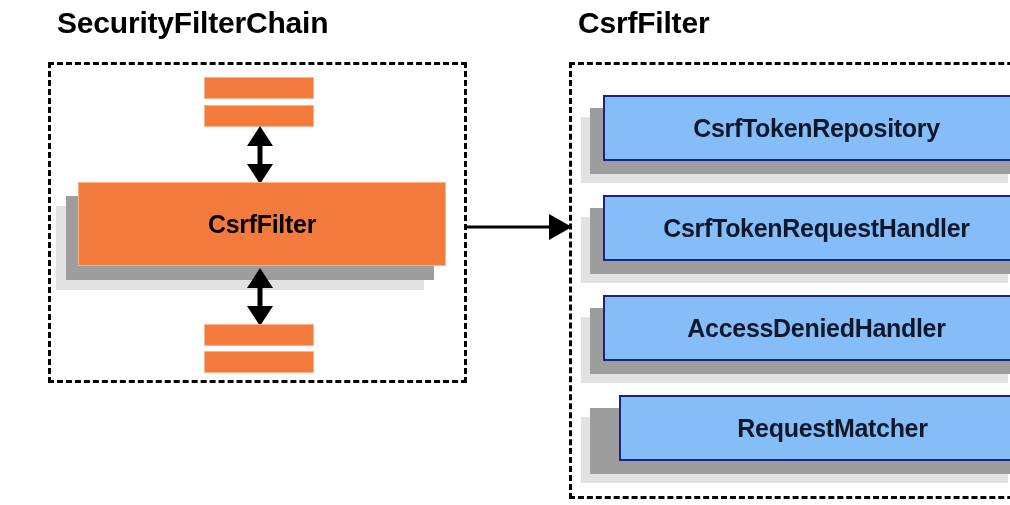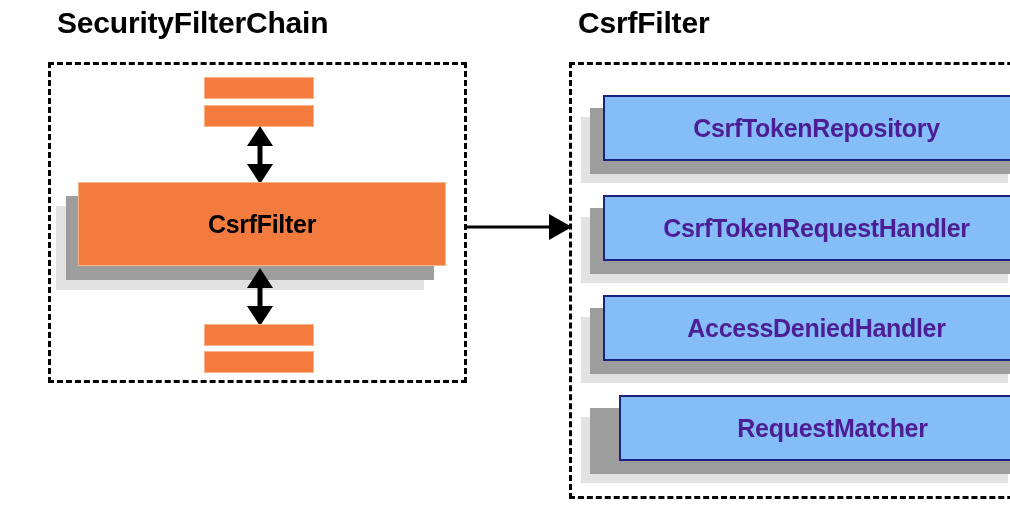--- a/index.html
+++ b/index.html
@@ -57,21 +57,21 @@
   .node-blue .face {
     background: #84bdf7;
     border: 2px solid #1a237e;
     display: flex;
     align-items: center;
     justify-content: center;
   }
   .node-blue .face .node-label {
     font-weight: bold;
     font-size: 25px;
-    color: #4c1d95;
+    color: #0f172a;
     white-space: nowrap;
     letter-spacing: -0.3px;
   }
 
   
   .node-orange .face {
     background: #f47b3e;
     border: 1px solid #f9b38a;
     display: flex;
     align-items: center;

